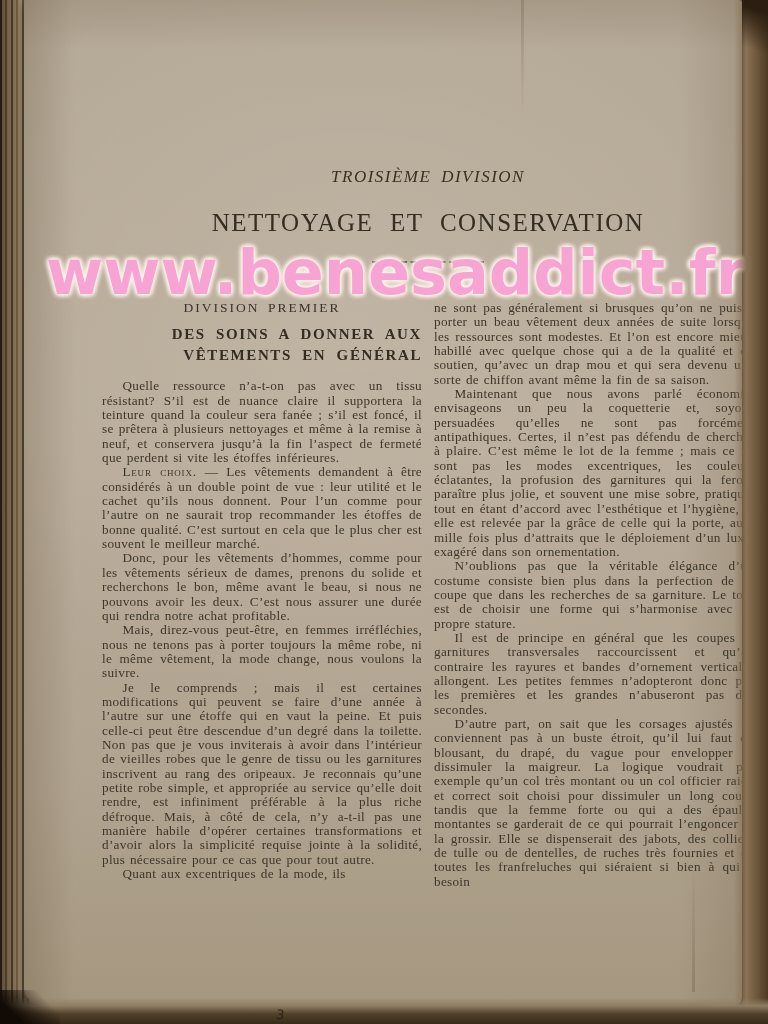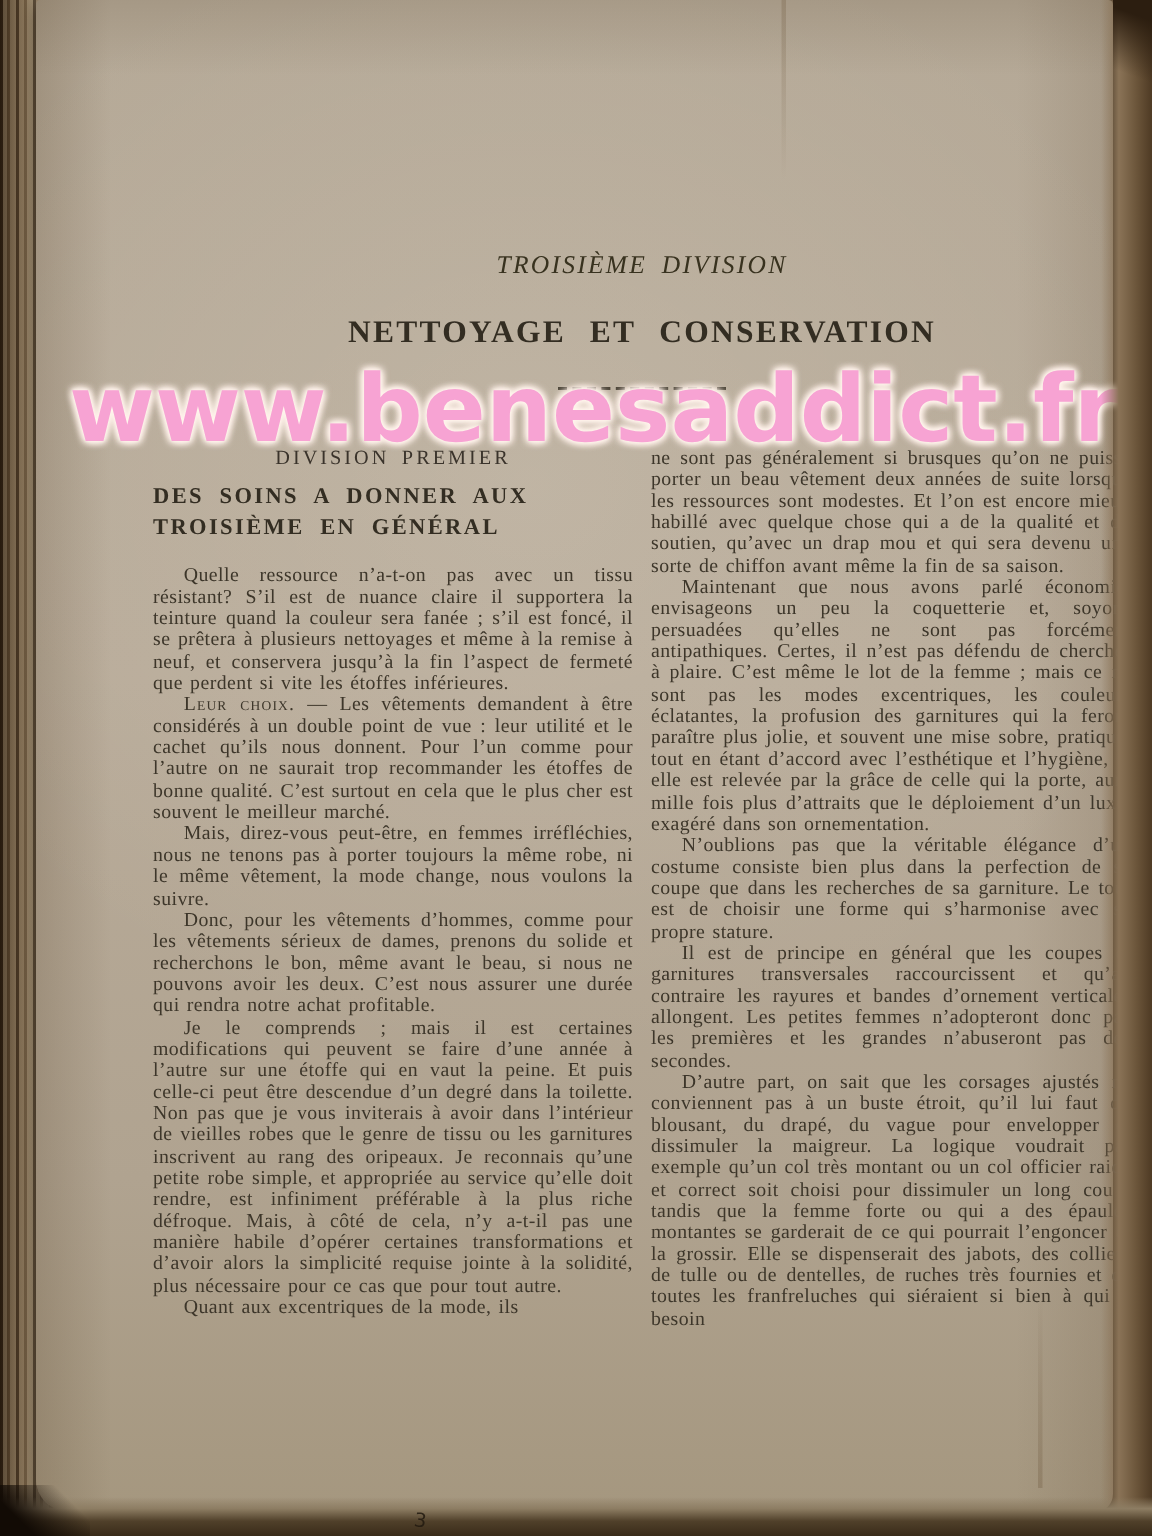--- a/index.html
+++ b/index.html
@@ -63,36 +63,36 @@
   .content{
     position:absolute;left:78px;top:0;width:652px;
     color:#3d362a;
   }
   .headings{padding-top:167px;text-align:center;}
   .division{
     font-style:italic;font-size:17px;letter-spacing:1.5px;
     word-spacing:4px;color:#38321f;margin:0 0 22px 0;font-weight:500;
   }
   .book-title{
-    font-weight:bold;font-size:21px;letter-spacing:1.5px;word-spacing:9px;
+    font-weight:normal;font-size:25px;letter-spacing:1.5px;word-spacing:9px;
     color:#332d22;margin:4px;
   }
   .rule{
     width:112px;margin:24px auto 0 auto;border:0;
     border-top:2px dashed #4a4336;height:0;
   }
   .cols{display:flex;gap:12px;margin-top:38px;}
   .col{width:320px;font-size:13.2px;line-height:14.35px;text-align:justify;
     letter-spacing:.3px;word-spacing:1.2px;}
   .chapter{
     text-align:center;font-size:13.5px;letter-spacing:2px;word-spacing:3px;
     margin:0 0 9px 0;color:#3a332b;
   }
   .section-title{
-    text-align:left;font-weight:bold;font-size:15px;letter-spacing:1.6px;
+    text-align:right;font-weight:bold;font-size:15px;letter-spacing:1.6px;
     word-spacing:5px;line-height:21px;margin:0 0 13px 0;color:#332d22;
   }
   .col p{margin:0;text-indent:1.55em;}
   .col p.no-indent{text-indent:0;}
   .lead{font-variant:small-caps;letter-spacing:.8px;}
   
   .watermark{
     position:absolute;left:46px;top:236px;width:760px;
     font-family:"DejaVu Sans","Liberation Sans",sans-serif;
     font-weight:bold;font-size:62px;letter-spacing:0px;
@@ -122,28 +122,28 @@
         <div class="division">TROISIÈME DIVISION</div>
         <div class="book-title">NETTOYAGE ET CONSERVATION</div>
         <div class="rule"></div>
       </div>
 
       <div class="cols">
         <div class="col">
           <div class="chapter">DIVISION PREMIER</div>
           <div class="section-title">
             <span>DES SOINS A DONNER AUX</span><br>
-            <span>TROISIÈME EN GÉNÉRAL</span>
+            <span>VÊTEMENTS EN GÉNÉRAL</span>
           </div>
           <p>Quelle ressource n’a-t-on pas avec un tissu résistant? S’il est de nuance claire il supportera la teinture quand la couleur sera fanée ; s’il est foncé, il se prêtera à plusieurs nettoyages et même à la remise à neuf, et conservera jusqu’à la fin l’aspect de fermeté que perdent si vite les étoffes inférieures.</p>
           <p>
             <span class="lead">Leur choix.</span><span> — Les vêtements demandent à être considérés à un double point de vue : leur utilité et le cachet qu’ils nous donnent. Pour l’un comme pour l’autre on ne saurait trop recommander les étoffes de bonne qualité. C’est surtout en cela que le plus cher est souvent le meilleur marché.</span>
           </p>
+          <p>Donc, pour les vêtements d’hommes, comme pour les vêtements sérieux de dames, prenons du solide et recherchons le bon, même avant le beau, si nous ne pouvons avoir les deux. C’est nous assurer une durée qui rendra notre achat profitable.</p>
           <p>Mais, direz-vous peut-être, en femmes irréfléchies, nous ne tenons pas à porter toujours la même robe, ni le même vêtement, la mode change, nous voulons la suivre.</p>
-          <p>Donc, pour les vêtements d’hommes, comme pour les vêtements sérieux de dames, prenons du solide et recherchons le bon, même avant le beau, si nous ne pouvons avoir les deux. C’est nous assurer une durée qui rendra notre achat profitable.</p>
           <p>Je le comprends ; mais il est certaines modifications qui peuvent se faire d’une année à l’autre sur une étoffe qui en vaut la peine. Et puis celle-ci peut être descendue d’un degré dans la toilette. Non pas que je vous inviterais à avoir dans l’intérieur de vieilles robes que le genre de tissu ou les garnitures inscrivent au rang des oripeaux. Je reconnais qu’une petite robe simple, et appropriée au service qu’elle doit rendre, est infiniment préférable à la plus riche défroque. Mais, à côté de cela, n’y a-t-il pas une manière habile d’opérer certaines transformations et d’avoir alors la simplicité requise jointe à la solidité, plus nécessaire pour ce cas que pour tout autre.</p>
           <p>Quant aux excentriques de la mode, ils</p>
         </div>
 
         <div class="col">
           <p class="no-indent">ne sont pas généralement si brusques qu’on ne puisse porter un beau vêtement deux années de suite lorsque les ressources sont modestes. Et l’on est encore mieux habillé avec quelque chose qui a de la qualité et du soutien, qu’avec un drap mou et qui sera devenu une sorte de chiffon avant même la fin de sa saison.</p>
           <p>Maintenant que nous avons parlé économie, envisageons un peu la coquetterie et, soyons persuadées qu’elles ne sont pas forcément antipathiques. Certes, il n’est pas défendu de chercher à plaire. C’est même le lot de la femme ; mais ce ne sont pas les modes excentriques, les couleurs éclatantes, la profusion des garnitures qui la feront paraître plus jolie, et souvent une mise sobre, pratique, tout en étant d’accord avec l’esthétique et l’hygiène, si elle est relevée par la grâce de celle qui la porte, aura mille fois plus d’attraits que le déploiement d’un luxe, exagéré dans son ornementation.</p>
           <p>N’oublions pas que la véritable élégance d’un costume consiste bien plus dans la perfection de sa coupe que dans les recherches de sa garniture. Le tout est de choisir une forme qui s’harmonise avec sa propre stature.</p>
           <p>Il est de principe en général que les coupes et garnitures transversales raccourcissent et qu’au contraire les rayures et bandes d’ornement verticales allongent. Les petites femmes n’adopteront donc pas les premières et les grandes n’abuseront pas des secondes.</p>
           <p>D’autre part, on sait que les corsages ajustés ne conviennent pas à un buste étroit, qu’il lui faut du blousant, du drapé, du vague pour envelopper et dissimuler la maigreur. La logique voudrait par exemple qu’un col très montant ou un col officier raide et correct soit choisi pour dissimuler un long cou ; tandis que la femme forte ou qui a des épaules montantes se garderait de ce qui pourrait l’engoncer et la grossir. Elle se dispenserait des jabots, des colliers de tulle ou de dentelles, de ruches très fournies et de toutes les franfreluches qui siéraient si bien à qui a besoin</p>

